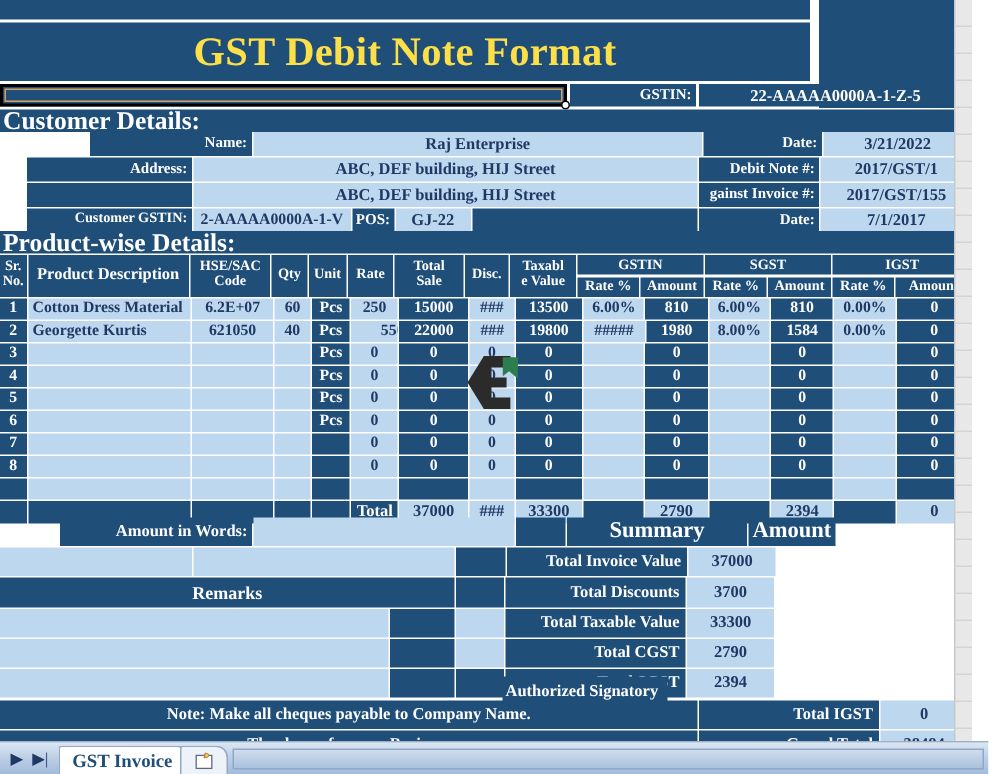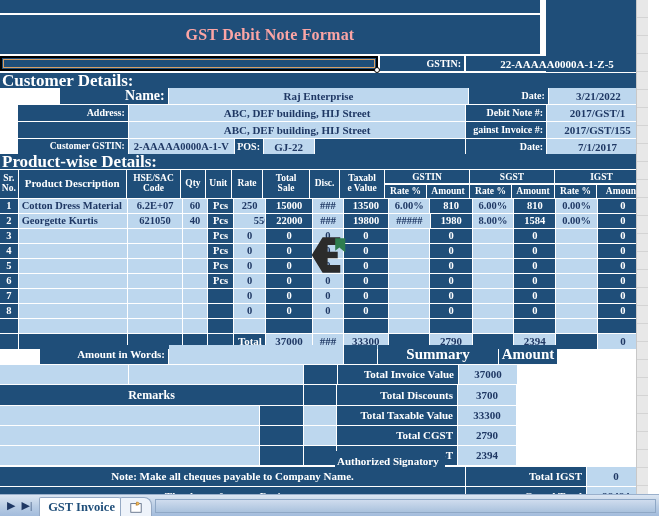--- a/index.html
+++ b/index.html
@@ -78,23 +78,23 @@
   }
   #title-right-fill {
     position: absolute; left: 546px; top: 0;
     width: 102px; height: 72px;
     background: #1F4E79;
   }
   #title-main {
     position: absolute; left: 0; top: 15px;
     width: 540px; height: 39px;
     background: #1F4E79;
-    color: #fca5a5;
+    color: #fde047;
     display: flex; align-items: center; justify-content: center;
-    font-size: 16px; font-weight: bold;
+    font-size: 27px; font-weight: bold;
     letter-spacing: .2px;
   }
 
   
   #gstin-row {
     position: absolute; left: 0; top: 56px;
     width: 648px; height: 15px;
   }
   #gstin-label {
     position: absolute; left: 380px; top: 0;
@@ -280,21 +280,21 @@
   </div>
   <div id="selection"></div>
   <div id="fill-handle"></div>
 
   <div class="banner" style="position:absolute;left:0;top:73px;">Customer Details:</div>
 
   <div id="cust">
 
     <div class="row">
       <div class="cell gap" style="width:18px"></div>
-      <div class="cell dk r" style="width:110px;margin-right:1px;font-size:14px;font-weight:bold;margin-left:42px;">Name:</div>
+      <div class="cell dk r" style="width:110px;margin-right:1px;font-size:10px;font-weight:bold;margin-left:42px;">Name:</div>
       <div class="cell lt c b" style="width:305px;margin-right:1px;font-size:11px;">Raj Enterprise</div>
       <div class="cell dk r" style="width:80px;margin-right:1px;font-size:10px;font-weight:bold;">Date:</div>
       <div class="cell lt c b" style="width:101px;font-size:11px;">3/21/2022</div>
     </div>
 
     <div class="row">
       <div class="cell gap" style="width:18px"></div>
       <div class="cell dk r" style="width:110px;margin-right:1px;font-size:10px;font-weight:bold;">Address:</div>
       <div class="cell lt c b" style="width:337px;margin-right:1px;font-size:11px;">ABC, DEF building, HIJ Street</div>
       <div class="cell dk r" style="width:80px;margin-right:1px;font-size:10px;font-weight:bold;">Debit Note #:</div>

